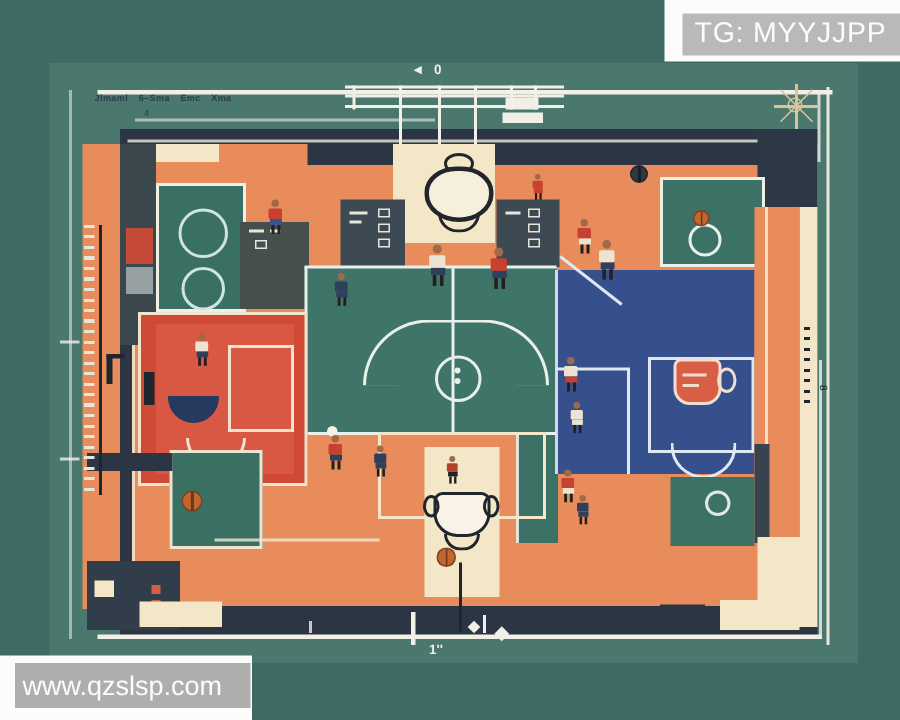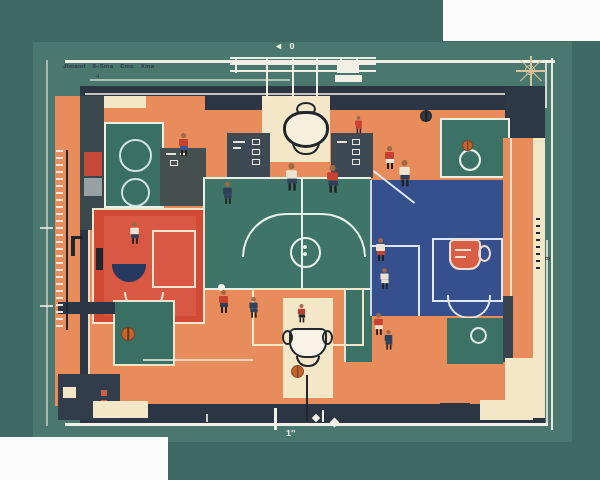--- a/index.html
+++ b/index.html
@@ -324,15 +324,21 @@
 
   <div id="compass">
     <div class="cl h"></div>
     <div class="cl v"></div>
     <div class="cl d1"></div>
     <div class="cl d2"></div>
     <div class="ring"></div>
   </div>
 
   <div class="wm" id="wm-top-patch"></div>
+  <div class="wm" id="wm-top-box">
+    <span>TG: MYYJJPP</span>
+  </div>
   <div class="wm" id="wm-bottom-patch"></div>
+  <div class="wm" id="wm-bottom-box">
+    <span>www.qzslsp.com</span>
+  </div>
 
 </div>
 
 </body></html>

